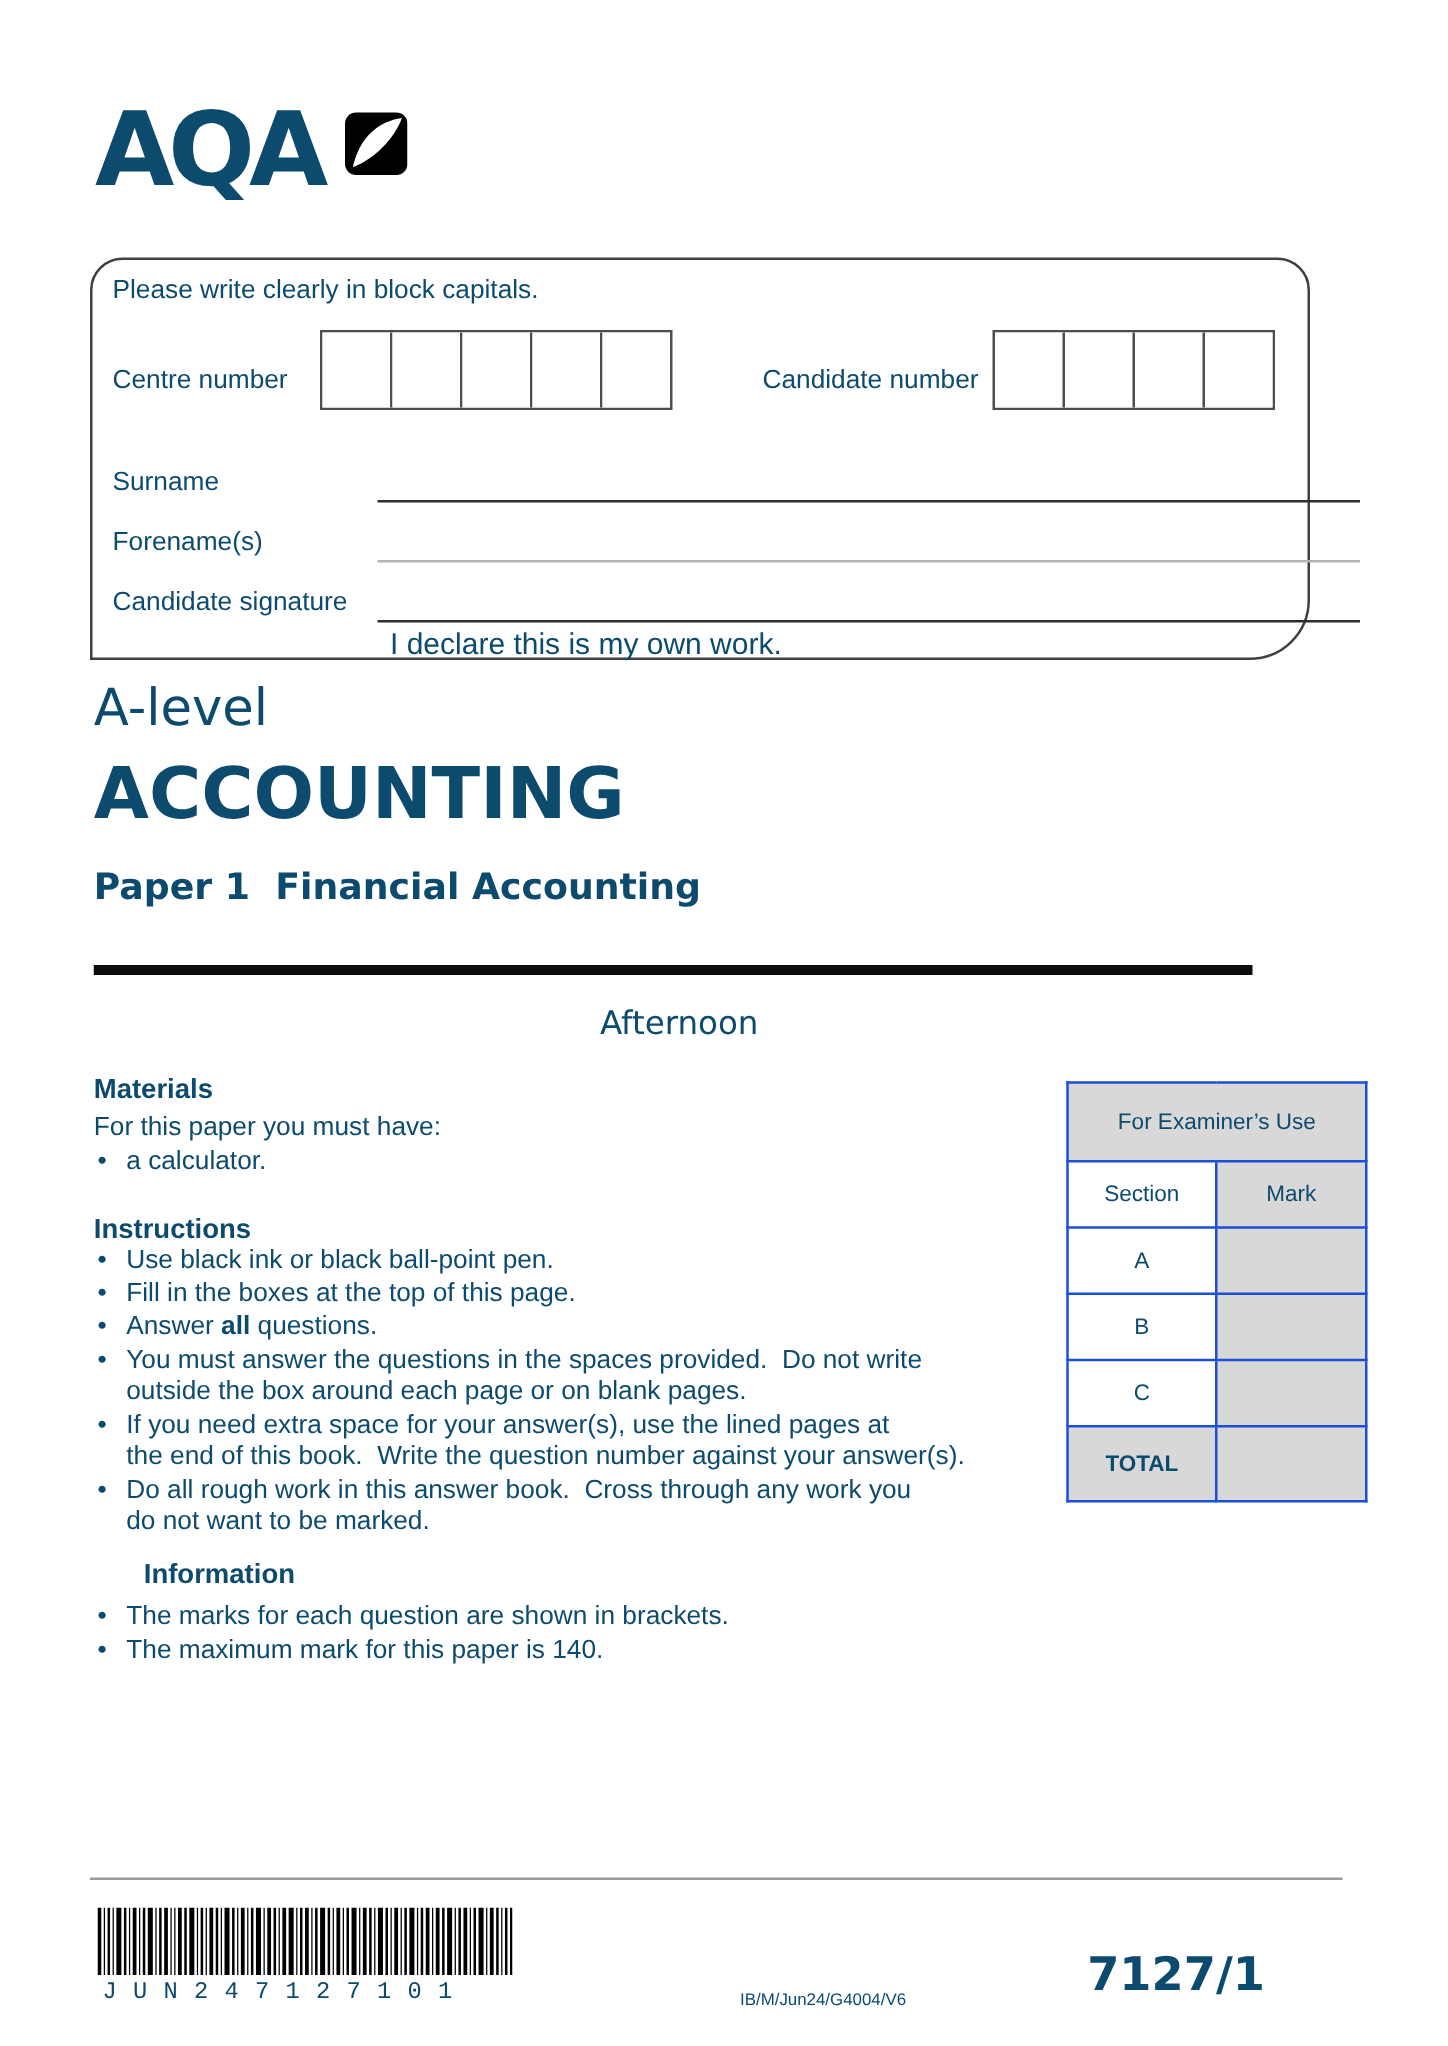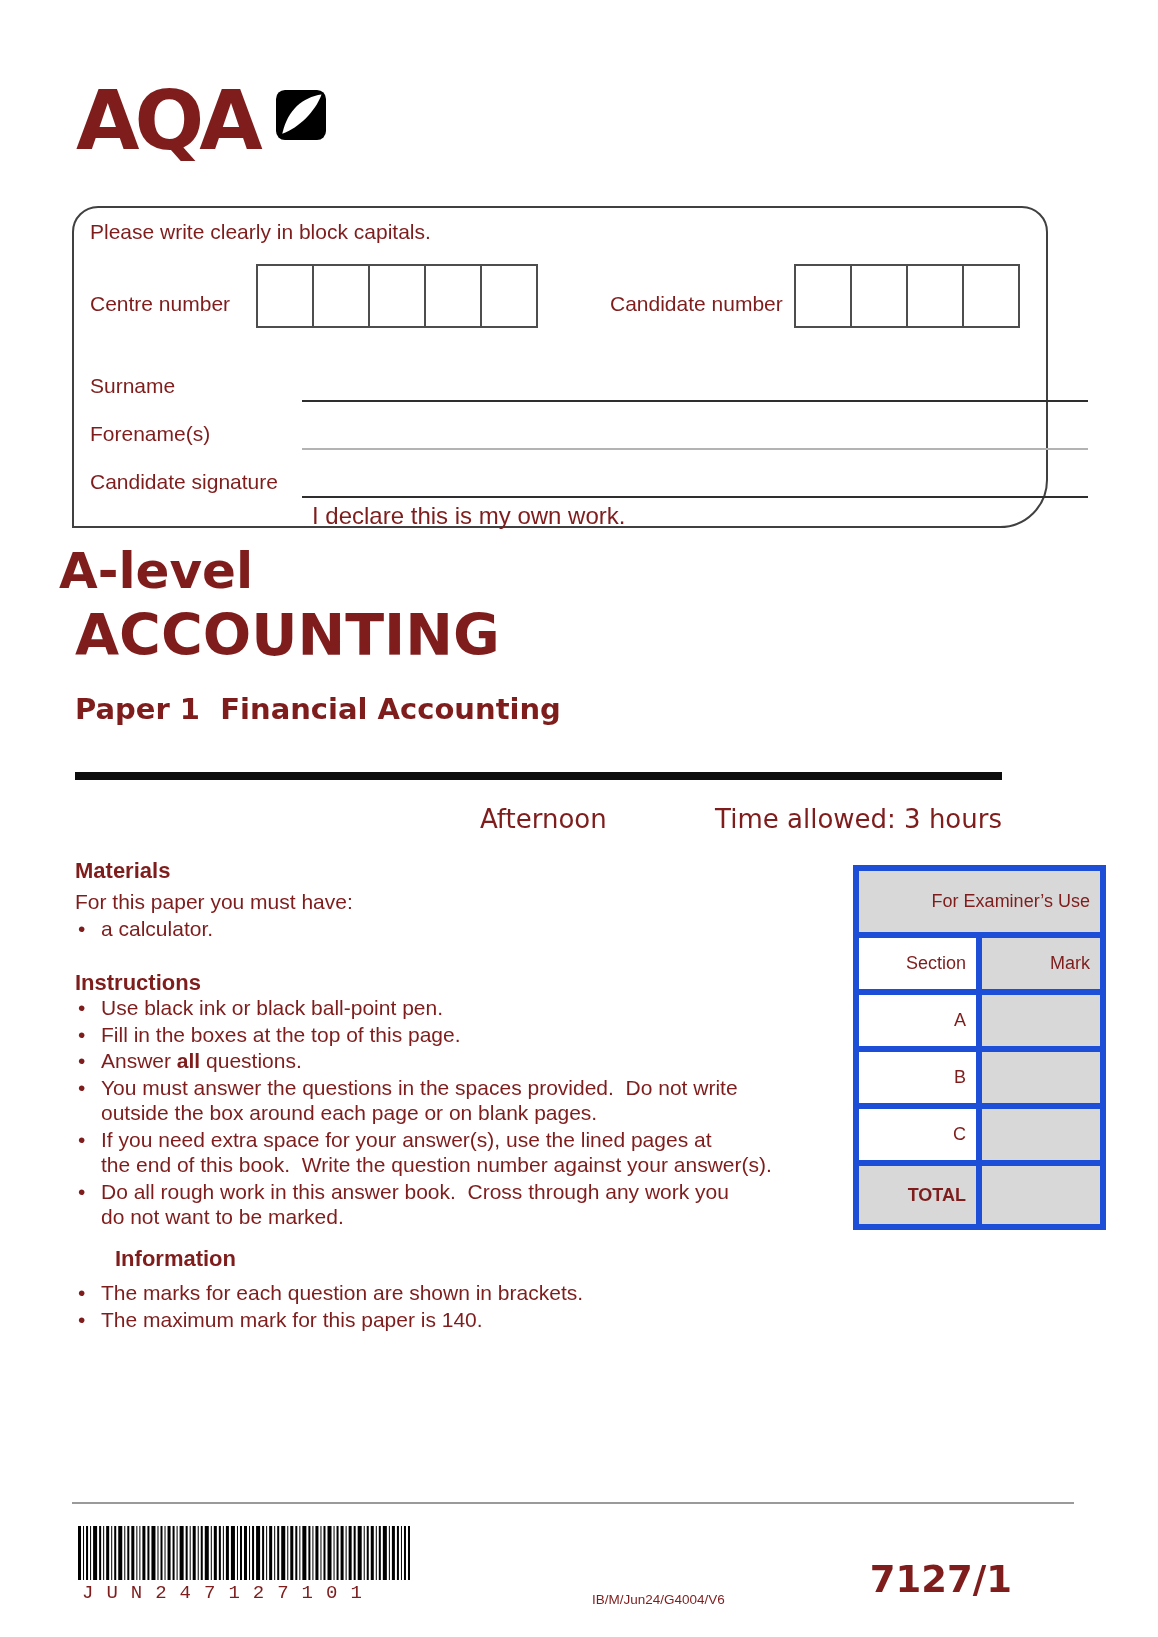--- a/index.html
+++ b/index.html
@@ -1,17 +1,17 @@
 <!DOCTYPE html>
 <html><head>
 <meta charset="utf-8">
 <style>
   html,body{margin:0;padding:0;background:#fff;}
   .page{position:relative;width:1158px;height:1637px;background:#ffffff;
-        font-family:"Liberation Sans",sans-serif;color:#7f1d1d;overflow:hidden;}
+        font-family:"Liberation Sans",sans-serif;color:#0c4a6e;overflow:hidden;}
 
   
   .logo-text{position:absolute;left:76px;top:76px;
              font-family:"DejaVu Sans",sans-serif;font-weight:bold;
              font-size:82px;letter-spacing:-5px;line-height:1.1;}
   .logo-leaf{position:absolute;left:276px;top:88px;width:50px;height:54px;}
 
   
   .cand-box{position:absolute;left:72px;top:206px;width:972px;height:318px;
             border:2px solid #404040;border-radius:26px 26px 48px 0;background:#fff;}
@@ -20,22 +20,22 @@
   .cellrow{position:absolute;display:flex;border:2px solid #4d4d4d;}
   .cell{width:54px;height:60px;background:#fff;border-right:2px solid #4d4d4d;}
   .cell:last-child{border-right:none;}
   .cells-centre{left:182px;top:56px;}
   .cells-cand{left:720px;top:56px;}
   .wline{position:absolute;height:2px;background:#2e2e2e;}
   .wline.light{background:#b3b3b3;}
   .declaration{position:absolute;left:238px;top:294px;font-size:24px;}
 
   
-  .qualification{position:absolute;left:59px;top:544px;
-                 font-family:"DejaVu Sans",sans-serif;font-size:50px;line-height:1.1;font-weight:bold;}
+  .qualification{position:absolute;left:75px;top:544px;
+                 font-family:"DejaVu Sans",sans-serif;font-size:41px;line-height:1.1;}
   .subject{position:absolute;left:75px;top:604px;
            font-family:"DejaVu Sans",sans-serif;font-weight:bold;font-size:57px;line-height:1.1;}
   .paper-title{position:absolute;left:75px;top:692px;
                font-family:"DejaVu Sans",sans-serif;font-weight:bold;font-size:29px;white-space:pre;}
   .rule-thick{position:absolute;left:75px;top:772px;width:927px;height:8px;background:#0d0d0d;}
 
   
   .session{position:absolute;top:804px;font-family:"DejaVu Sans",sans-serif;font-size:26px;white-space:nowrap;}
   .session.date{left:75px;}
   .session.tod{left:480px;}
@@ -52,21 +52,21 @@
   .mat-intro{top:890px;}
   .mat-list{top:916px;}
   .ins-heading{top:970px;}
   .ins-list{top:995px;}
   .inf-heading{top:1246px;margin-left:40px;}
   .inf-list{top:1280px;}
 
   
   .exam-table{position:absolute;left:853px;top:865px;border-collapse:collapse;
               font-size:18px;table-layout:fixed;}
-  .exam-table td{border:6px solid #1d4ed8;text-align:right;vertical-align:middle;padding:10px;}
+  .exam-table td{border:2px solid #1d4ed8;text-align:center;vertical-align:middle;padding:10px;}
   .exam-table .fill{background:#d8d8d8;}
   .exam-table .head{height:41px;font-size:18px;}
   .exam-table .hrow td{height:31px;}
   .exam-table .drow td{height:31px;}
   .exam-table .trow td{height:38px;font-weight:bold;}
   .c1{width:97px;} .c2{width:98px;}
 
   
   .rule-footer{position:absolute;left:72px;top:1502px;width:1002px;height:2px;background:#9a9a9a;}
   .barcode{position:absolute;left:78px;top:1526px;width:332px;height:54px;}
@@ -118,21 +118,20 @@
 
     <div class="declaration">I declare this is my own work.</div>
   </div>
 
   <div class="qualification">A-level</div>
   <div class="subject">ACCOUNTING</div>
   <div class="paper-title">Paper 1  Financial Accounting</div>
   <div class="rule-thick"></div>
 
   <div class="session tod">Afternoon</div>
-  <div class="session allowed">Time allowed: 3 hours</div>
 
   <div class="sec-heading mat-heading">Materials</div>
   <div class="body-text mat-intro">For this paper you must have:</div>
   <ul class="blist mat-list">
     <li>
         <span class="bullet">•</span>
         <span class="pw">a calculator.</span>
       </li>
   </ul>
 

